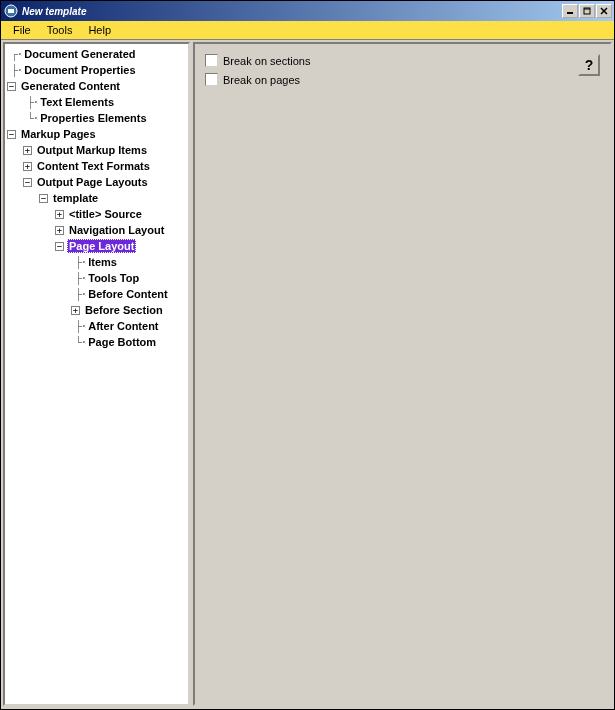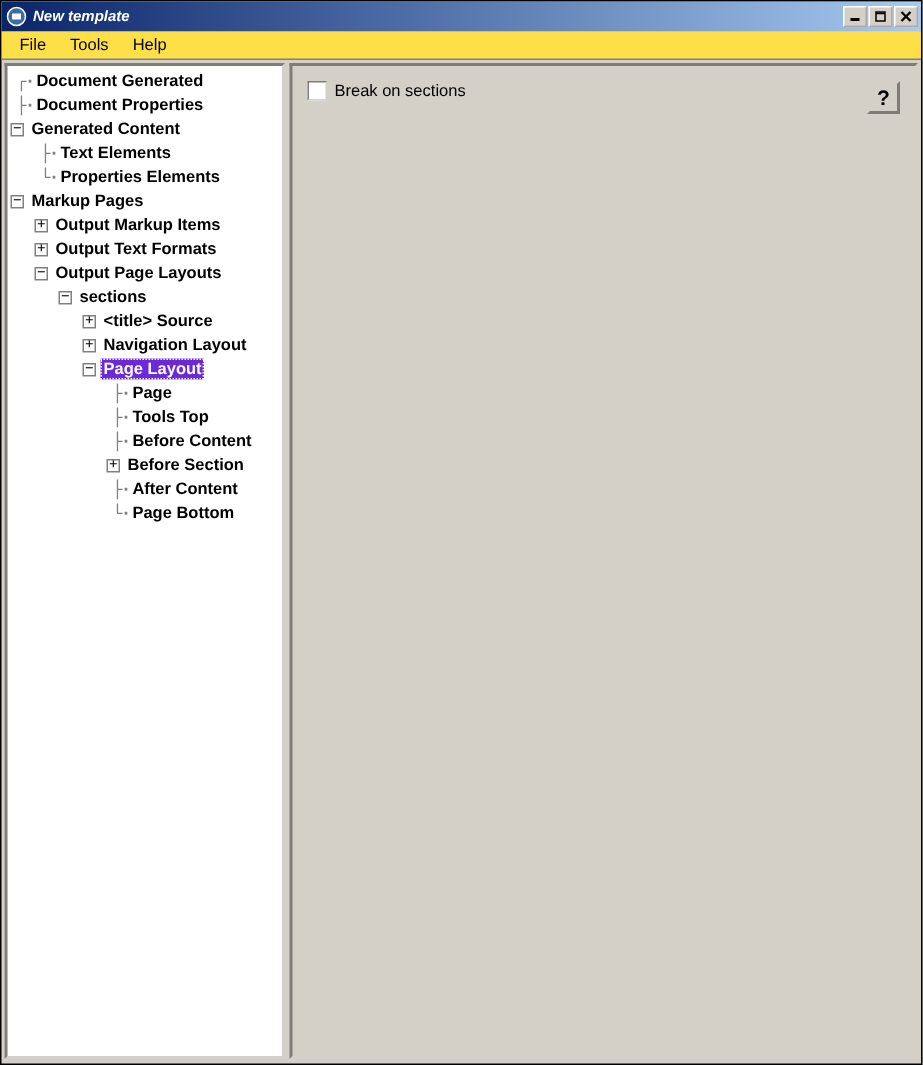--- a/index.html
+++ b/index.html
@@ -204,45 +204,45 @@
     <div class="tree-row" style="padding-left:2px">
       <span class="tree-expand">−</span>
       <span class="tree-label">Markup Pages</span>
     </div>
     <div class="tree-row" style="padding-left:18px">
       <span class="tree-expand">+</span>
       <span class="tree-label">Output Markup Items</span>
     </div>
     <div class="tree-row" style="padding-left:18px">
       <span class="tree-expand">+</span>
-      <span class="tree-label">Output Text Formats</span>
+      <span class="tree-label">Content Text Formats</span>
     </div>
     <div class="tree-row" style="padding-left:18px">
       <span class="tree-expand">−</span>
       <span class="tree-label">Output Page Layouts</span>
     </div>
     <div class="tree-row" style="padding-left:34px">
       <span class="tree-expand">−</span>
-      <span class="tree-label">sections</span>
+      <span class="tree-label">template</span>
     </div>
     <div class="tree-row" style="padding-left:50px">
       <span class="tree-expand">+</span>
       <span class="tree-label">&lt;title&gt; Source</span>
     </div>
     <div class="tree-row" style="padding-left:50px">
       <span class="tree-expand">+</span>
       <span class="tree-label">Navigation Layout</span>
     </div>
     <div class="tree-row" style="padding-left:50px">
       <span class="tree-expand">−</span>
       <span class="tree-label selected">Page Layout</span>
     </div>
     <div class="tree-row" style="padding-left:70px">
       <span class="dotline">├·</span>
-      <span class="tree-label">Page</span>
+      <span class="tree-label">Items</span>
     </div>
     <div class="tree-row" style="padding-left:70px">
       <span class="dotline">├·</span>
       <span class="tree-label">Tools Top</span>
     </div>
     <div class="tree-row" style="padding-left:70px">
       <span class="dotline">├·</span>
       <span class="tree-label">Before Content</span>
     </div>
     <div class="tree-row" style="padding-left:66px">
@@ -258,15 +258,19 @@
       <span class="tree-label">Page Bottom</span>
     </div>
 
   </div>
 
   <div class="panel right-panel">
     <div class="checkbox-row">
       <span class="checkbox"></span>
       <span class="checkbox-label">Break on sections</span>
     </div>
+    <div class="checkbox-row">
+      <span class="checkbox"></span>
+      <span class="checkbox-label">Break on pages</span>
+    </div>
     <div class="help-btn">?</div>
   </div>
 </div>
 
 </body></html>

